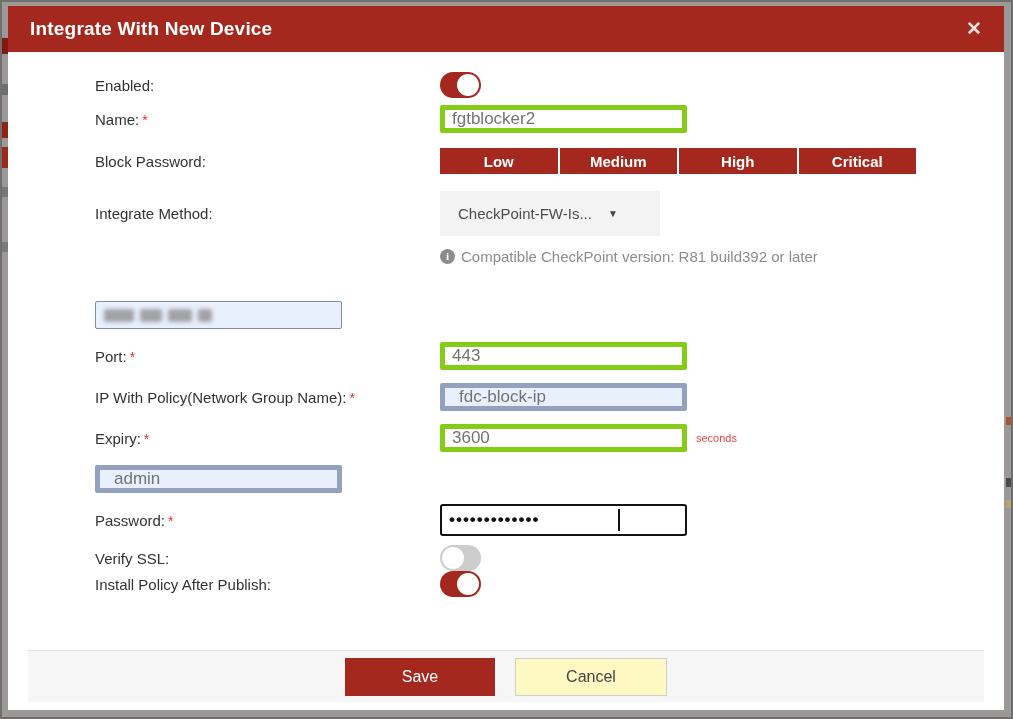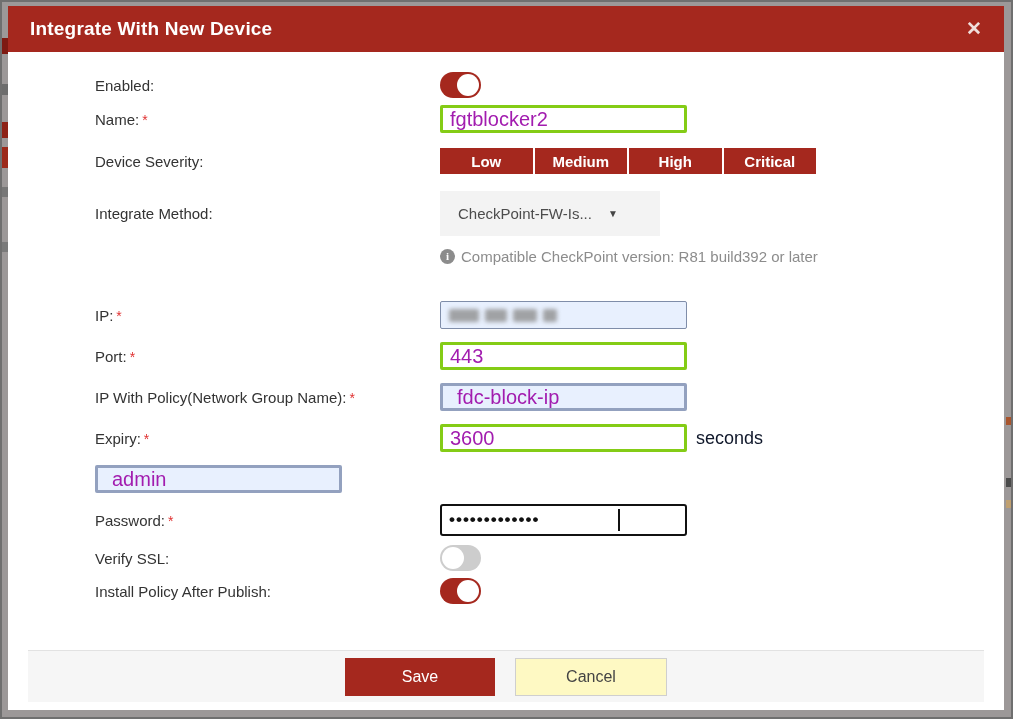--- a/index.html
+++ b/index.html
@@ -44,40 +44,40 @@
 
   
   .r-enabled  { height:26px; margin-bottom:7px; }
   .r-name     { height:28px; margin-bottom:15px; }
   .r-sev      { height:26px; margin-bottom:17px; }
   .r-method   { height:45px; margin-bottom:10px; }
   .r-info     { height:20px; margin-bottom:35px; }
   .r-input    { height:28px; margin-bottom:13px; }
   .r-user     { height:28px; margin-bottom:11px; }
   .r-pass     { height:32px; margin-bottom:9px; }
-  .r-ssl      { height:26px; margin-bottom:7px; }
+  .r-ssl      { height:26px; margin-bottom:0; }
   .r-install  { height:26px; }
 
   .txt-input {
-    width:247px; height:28px; border:3px solid #84cc16; border-radius:2px;
+    width:247px; height:28px; border:5px solid #84cc16; border-radius:2px;
     font-family:"Liberation Sans", sans-serif;
-    font-size:20px; color:#a21caf; padding:0 7px; background:#ffffff; outline:none;
+    font-size:17px; color:#737373; padding:0 7px; background:#ffffff; outline:none;
   }
   .autofill { background:#e8f0fe; border-color:#93a1bf;padding-left:14px; }
 
   
   .redact-box {
     width:247px; height:28px; border:1px solid #7f8da9; border-radius:2px;
     background:#e8f0fe; display:flex; align-items:center; padding-left:8px; gap:6px;
   }
   .blob { height:13px; background:#8f8f8f; border-radius:2px; filter:blur(2px); opacity:.8; }
   .b1{width:30px} .b2{width:22px} .b3{width:24px} .b4{width:14px}
 
   
-  .sev-group { display:flex; width:376px; height:26px; gap:2px; }
+  .sev-group { display:flex; width:476px; height:26px; gap:2px; }
   .sev-btn {
     flex:1 1 0; background:#a5281e; color:#ffffff; font-size:15px; font-weight:bold;
     display:flex; align-items:center; justify-content:center; cursor:pointer;
   }
 
   
   .dropdown {
     width:220px; height:45px; background:#f3f3f3; display:flex; align-items:center;
     cursor:pointer;
   }
@@ -86,21 +86,21 @@
 
   
   .info-line { display:flex; align-items:center; color:#8c8c8c; font-size:15px; }
   .info-icon {
     width:15px; height:15px; border-radius:50%; background:#8c8c8c; color:#ffffff;
     font-size:11px; font-weight:bold; font-family:"Liberation Serif", serif;
     display:flex; align-items:center; justify-content:center; margin-right:6px;
     flex:0 0 15px;
   }
 
-  .suffix { font-size:18px; color:#0f172a; margin-left:9px; }
+  .suffix { font-size:11px; color:#ef4444; margin-left:9px; }
 
   
   .pass-wrap { position:relative; width:247px; height:32px; }
   .pass-input {
     width:247px; height:32px; border:2px solid #111111; border-radius:3px;
     font-size:17px; font-weight:bold; letter-spacing:1px; color:#111111;
     padding:0 7px; background:#ffffff; outline:none;
     font-family:"Liberation Sans", sans-serif;
   }
   .caret { position:absolute; left:178px; top:5px; width:1.5px; height:22px; background:#111111; }
@@ -159,21 +159,21 @@
           <div class="knob"></div>
         </div>
       </div>
 
       <div class="row r-name">
         <div class="row-label"><span>Name:</span><span class="req">*</span></div>
         <input class="txt-input" value="fgtblocker2" style="">
       </div>
 
       <div class="row r-sev">
-        <div class="row-label">Device Severity:</div>
+        <div class="row-label">Block Password:</div>
         <div class="sev-group">
           <div class="sev-btn">Low</div>
           <div class="sev-btn">Medium</div>
           <div class="sev-btn">High</div>
           <div class="sev-btn">Critical</div>
         </div>
       </div>
 
       <div class="row r-method">
         <div class="row-label">Integrate Method:</div>
@@ -185,21 +185,20 @@
 
       <div class="row r-info">
         <div class="row-label"></div>
         <div class="info-line">
           <span class="info-icon">i</span>
           <span>Compatible CheckPoint version: R81 build392 or later</span>
         </div>
       </div>
 
       <div class="row r-input">
-        <div class="row-label"><span>IP:</span><span class="req">*</span></div>
         <div class="redact-box">
           <span class="blob b1"></span>
           <span class="blob b2"></span>
           <span class="blob b3"></span>
           <span class="blob b4"></span>
         </div>
       </div>
 
       <div class="row r-input">
         <div class="row-label"><span>Port:</span><span class="req">*</span></div>

